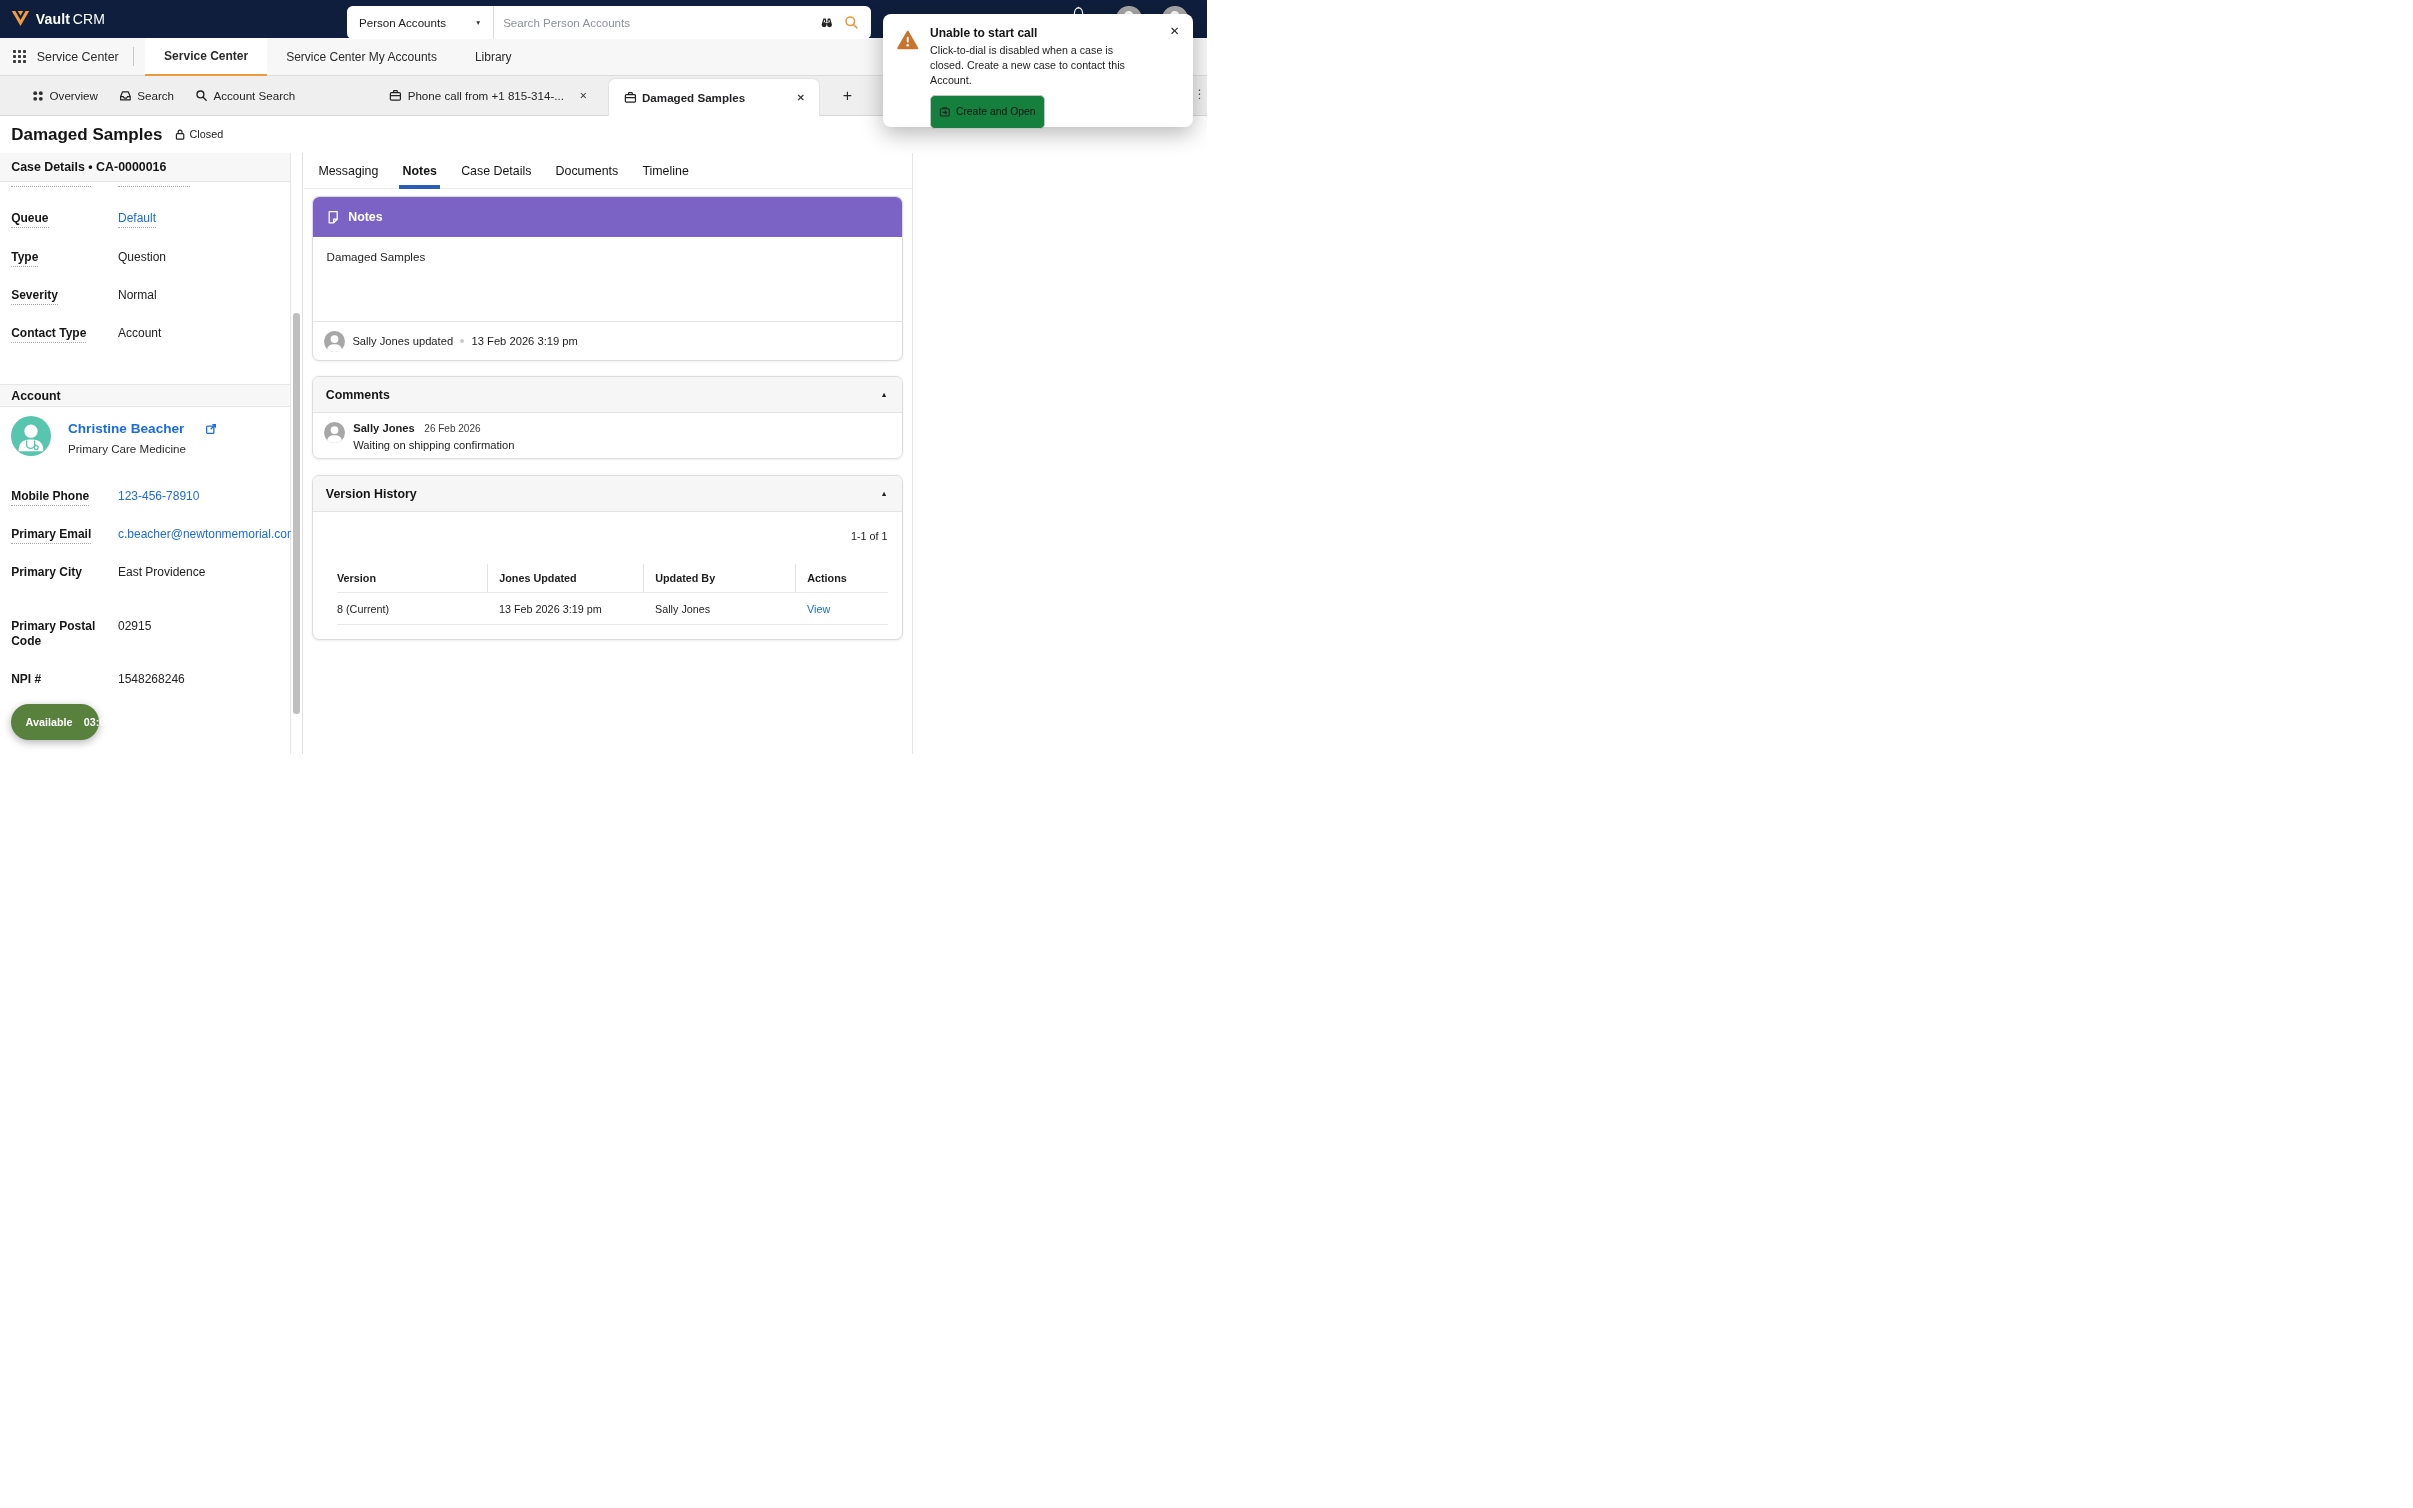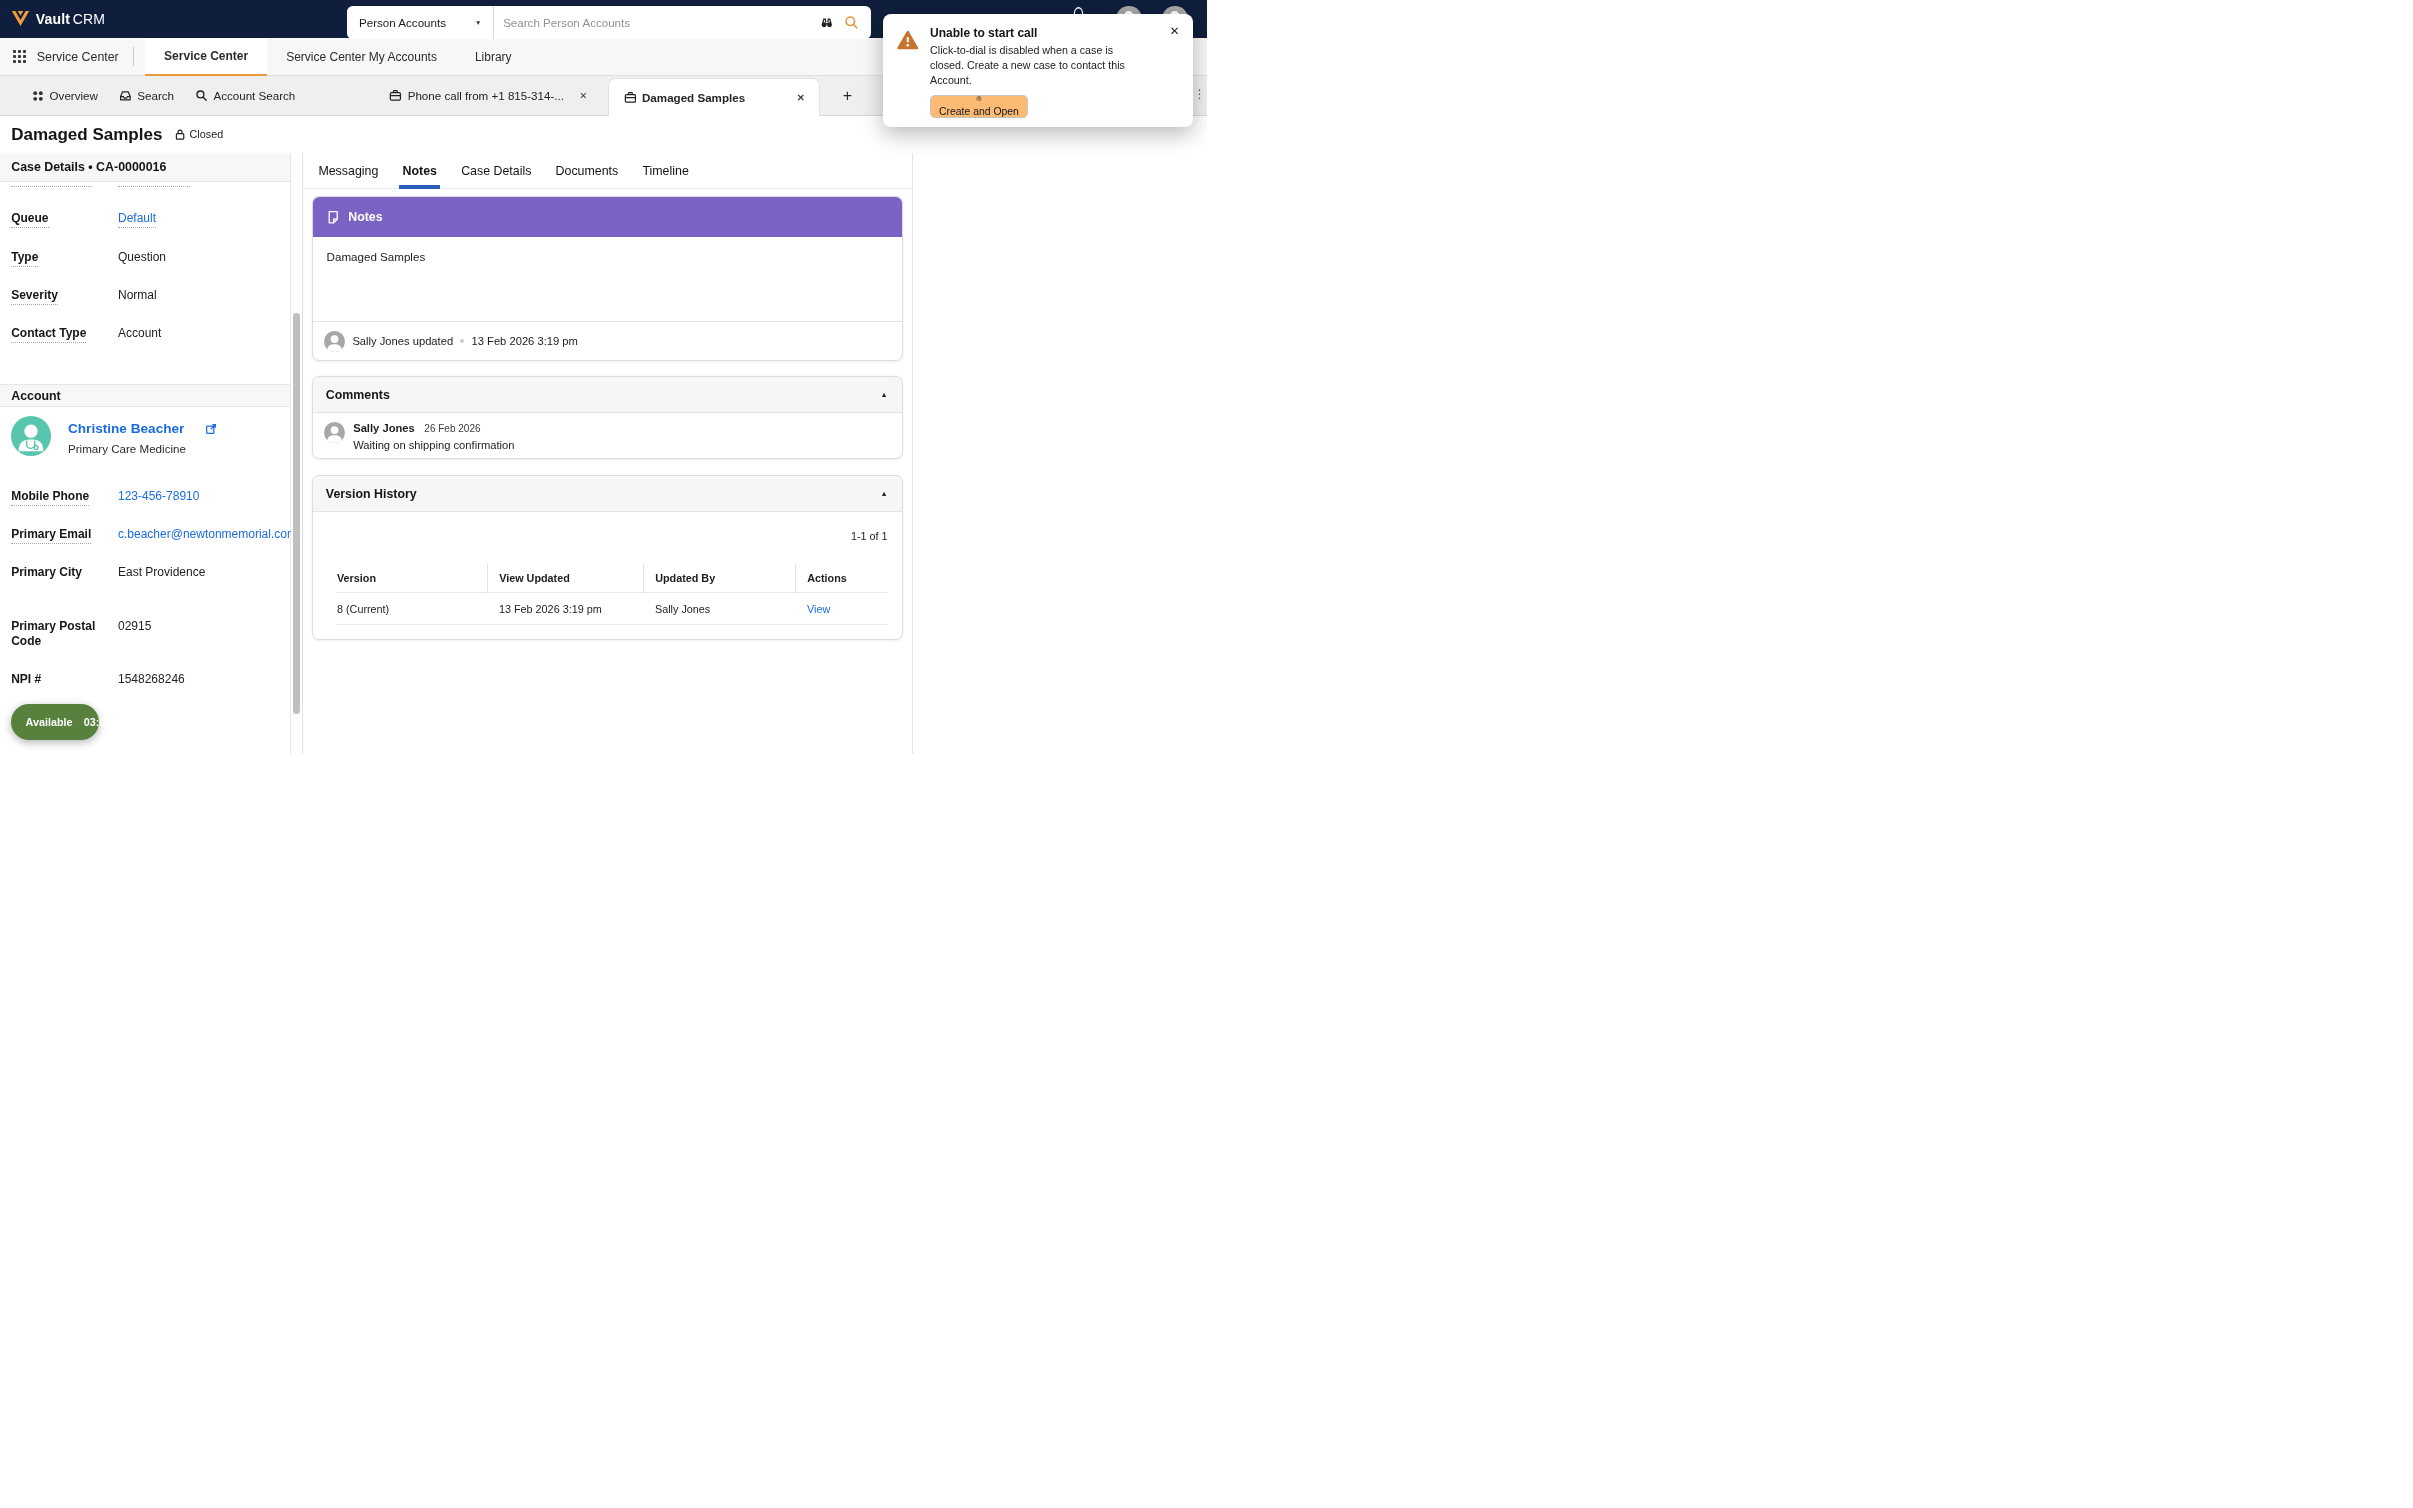--- a/index.html
+++ b/index.html
@@ -96,21 +96,21 @@
   .pill { position:absolute; left:11.2px; top:551px; width:88px; height:36px; border-radius:18.4px; background:#57813c; display:flex; align-items:center; gap:5.6px; padding-left:8.8px; color:#fff; z-index:6; box-shadow:0 2.4px 8px rgba(0,0,0,.3); cursor:pointer; }
   .pill-label { font-size:10.8px; font-weight:bold; }
   .pill-div { width:0.8px; height:16px; background:rgba(255,255,255,.5); }
   .pill-timer { font-size:10.8px; font-weight:bold; }
 
   
   .toast { position:absolute; left:883px; top:13.6px; width:310px; height:113px; background:#fff; border-radius:8px; box-shadow:0 6.4px 22.3px rgba(0,0,0,.28); z-index:50; padding:12px 12.8px 0 14.4px; display:flex; gap:11.2px; }
   .toast-body { width:201px; }
   .toast-title { font-size:12px; font-weight:bold; color:#161616; margin-bottom:3.2px; }
   .toast-msg { font-size:10.7px; line-height:15px; color:#222; }
-  .toast-btn { display:inline-flex; align-items:center; gap:4.8px; height:23px; padding:0 8px; margin-top:7.2px; background:#fdba74; border:0.8px solid #c5c5c5; border-radius:4.8px; font-size:10.4px; color:#161616; cursor:pointer;flex-direction:column; }
+  .toast-btn { display:inline-flex; align-items:center; gap:4.8px; height:34px; padding:0 8px; margin-top:7.2px; background:#15803d; border:0.8px solid #c5c5c5; border-radius:4.8px; font-size:10.4px; color:#161616; cursor:pointer; }
   .toast-close { position:absolute; right:13.6px; top:10.4px; font-size:11.6px; color:#222; cursor:pointer; }
 
   .sliver { position:absolute; left:1196px; top:48px; width:11.2px; height:21px; background:#2b63c9; border-radius:4.8px 0 0 4.8px; z-index:2; }
 </style>
 </head>
 <body>
 
 <div class="screen">
 
   <div class="topbar">
@@ -373,21 +373,21 @@
 
       <div class="card" style="top:322px;height:165px">
         <div class="card-head">
           <span>Version History</span>
           <span class="collapse">▲</span>
         </div>
         <div class="pag">1-1 of 1</div>
         <div class="vh-table">
           <div class="vh-row vh-head">
             <div class="cell">Version</div>
-            <div class="cell">View Updated</div>
+            <div class="cell">Jones Updated</div>
             <div class="cell">Updated By</div>
             <div class="cell">Actions</div>
           </div>
           <div class="vh-row vh-body">
             <div class="cell">8 (Current)</div>
             <div class="cell">13 Feb 2026 3:19 pm</div>
             <div class="cell">Sally Jones</div>
             <div class="cell">
                 <span class="link">View</span>
               </div>

